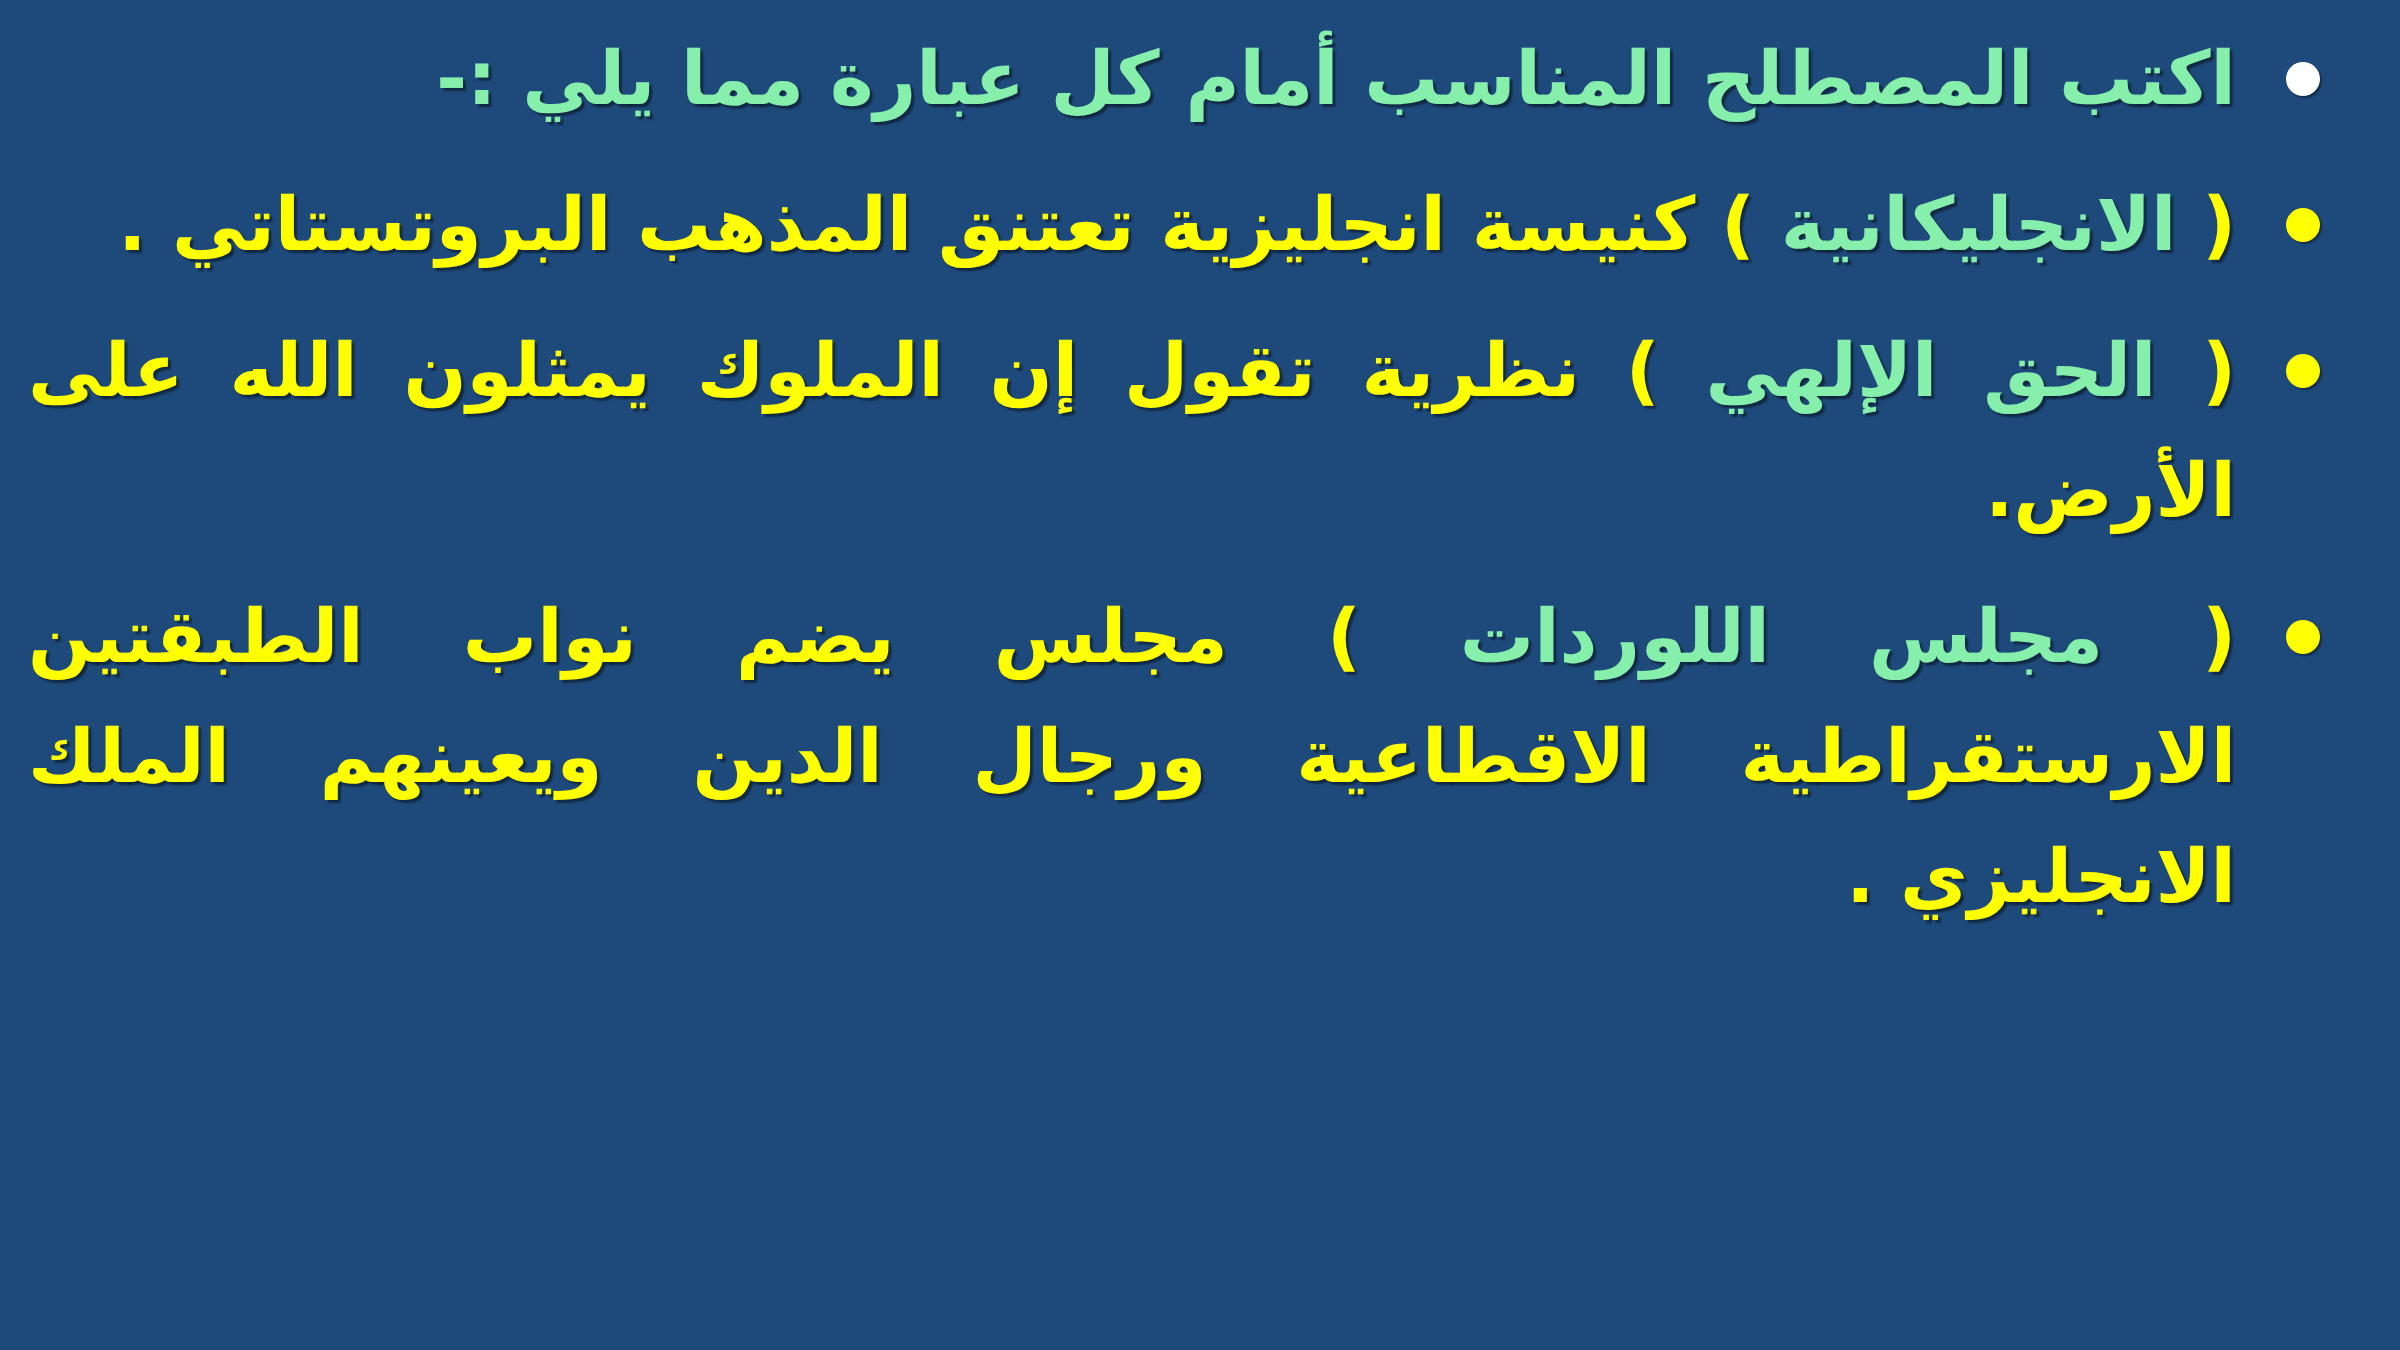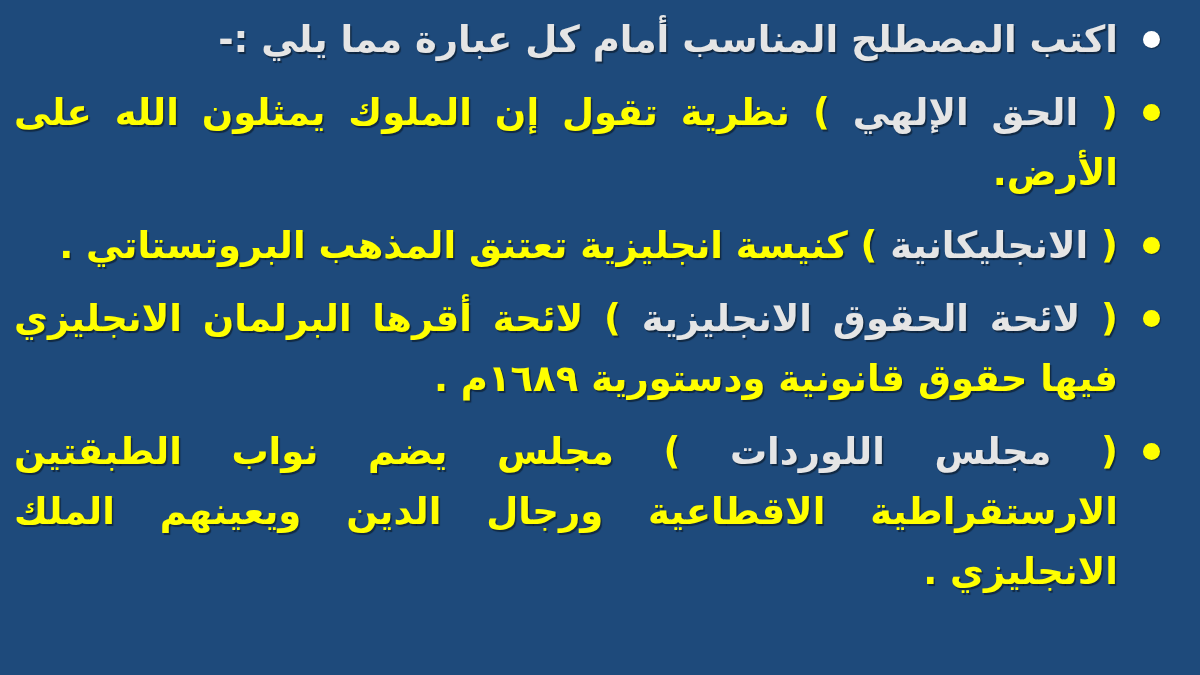--- a/index.html
+++ b/index.html
@@ -37,29 +37,28 @@
   }
   .dot {
     position: absolute;
     right: 10px;
     top: 21px;
     width: 17px;
     height: 17px;
     border-radius: 50%;
     box-shadow: 1px 1px 1px rgba(0,0,0,0.4);
   }
-  .seg-white { color: #e5e5e5; }
+  .seg-white { color: #86efac; }
   .seg-yellow { color: #FFFF00; }
   .dot-white { background: #FFFFFF; }
   .dot-yellow { background: #FFFF00; }
 </style>
 </head>
 <body>
 
 <div class="slide">
   <main class="content">
       <div class="bullet-row" lang="ar" dir="rtl"><span class="dot dot-white"></span><span class="seg-white">اكتب المصطلح المناسب أمام كل عبارة مما يلي :-</span></div>
+      <div class="bullet-row" lang="ar" dir="rtl"><span class="dot dot-yellow"></span><span class="seg-yellow">( </span><span class="seg-white">الانجليكانية</span><span class="seg-yellow"> ) كنيسة انجليزية تعتنق المذهب البروتستاتي .</span></div>
       <div class="bullet-row" lang="ar" dir="rtl"><span class="dot dot-yellow"></span><span class="seg-yellow">( </span><span class="seg-white">الحق الإلهي</span><span class="seg-yellow"> ) نظرية تقول إن الملوك يمثلون الله على الأرض.</span></div>
-      <div class="bullet-row" lang="ar" dir="rtl"><span class="dot dot-yellow"></span><span class="seg-yellow">( </span><span class="seg-white">الانجليكانية</span><span class="seg-yellow"> ) كنيسة انجليزية تعتنق المذهب البروتستاتي .</span></div>
-      <div class="bullet-row" lang="ar" dir="rtl"><span class="dot dot-yellow"></span><span class="seg-yellow">( </span><span class="seg-white">لائحة الحقوق الانجليزية</span><span class="seg-yellow"> ) لائحة أقرها البرلمان الانجليزي فيها حقوق قانونية ودستورية ١٦٨٩م .</span></div>
       <div class="bullet-row" lang="ar" dir="rtl"><span class="dot dot-yellow"></span><span class="seg-yellow">( </span><span class="seg-white">مجلس اللوردات</span><span class="seg-yellow"> ) مجلس يضم نواب الطبقتين الارستقراطية الاقطاعية ورجال الدين ويعينهم الملك الانجليزي .</span></div>
     </main>
 </div>
 
 </body></html>

